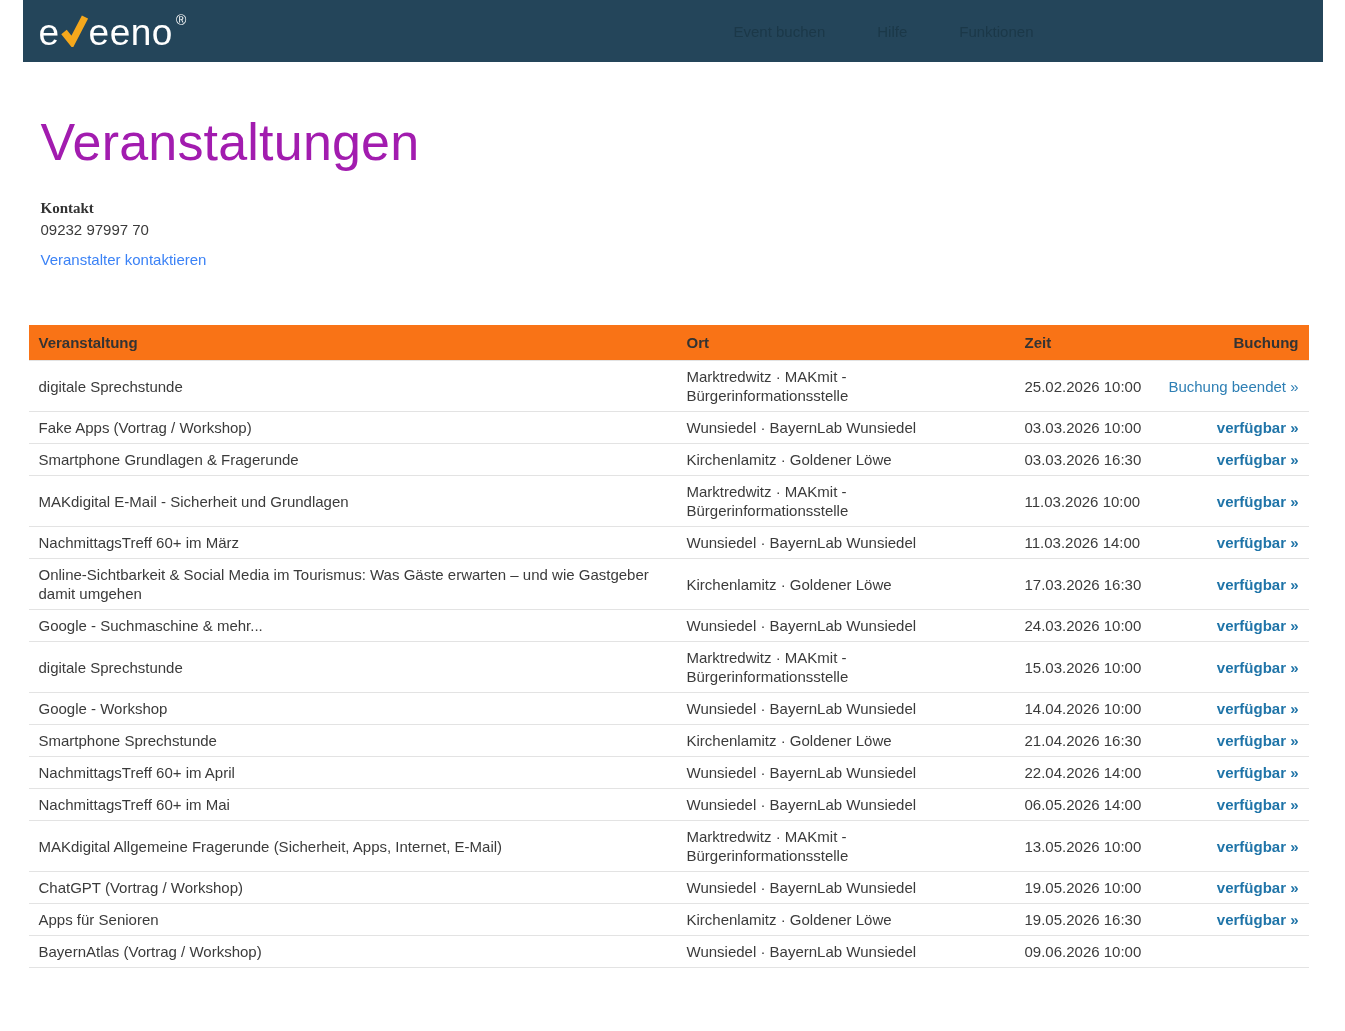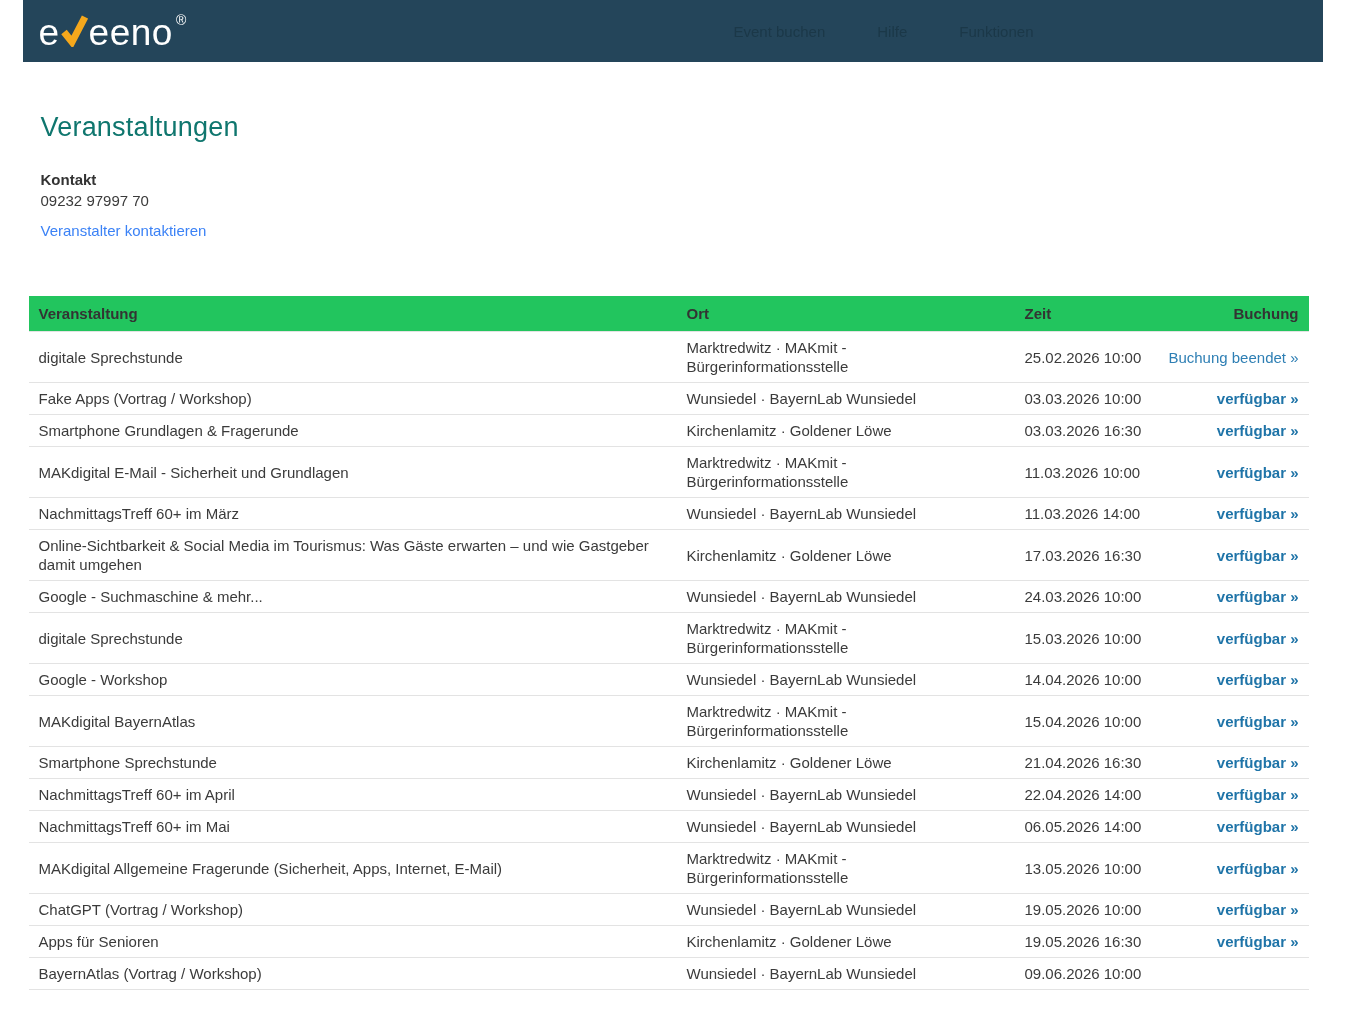--- a/index.html
+++ b/index.html
@@ -61,32 +61,32 @@
     color: #1b3848;
     font-size: 15px;
     text-decoration: none;
     white-space: nowrap;
     cursor: pointer;
   }
   
   .content { padding: 0 6px; }
   h1.page-title {
     margin: 50px 0 17px 12px;
-    font-size: 27px;
+    font-size: 52px;
     font-weight: 400;
-    color: #0f766e;
+    color: #a21caf;
     letter-spacing: 0.2px;
   }
   .contact-block {
     margin: 26px 0 0 12px;
     font-size: 15px;
     line-height: 21px;
     color: #3b3b3b;
   }
-  .contact-block .contact-heading { font-weight: 700; color: #333; }
+  .contact-block .contact-heading { font-weight: 700; color: #333; font-family: Liberation Serif, serif; }
   .contact-link {
     display: inline-block;
     margin: 11px 0 0 12px;
     font-size: 15px;
     color: #3b82f6;
     text-decoration: none;
     cursor: pointer;
   }
   
   table.events {
@@ -94,21 +94,21 @@
     width: 1280px;
     border-collapse: collapse;
     table-layout: fixed;
     font-size: 15px;
   }
   table.events col.c-event { width: 648px; }
   table.events col.c-ort   { width: 338px; }
   table.events col.c-zeit  { width: 140px; }
   table.events col.c-buch  { width: 154px; }
   table.events thead th {
-    background: #22c55e;
+    background: #f97316;
     text-align: left;
     font-weight: 700;
     color: #333;
     padding: 8px 10px;
     line-height: 19px;
   }
   table.events thead th.th-buchung { text-align: right; }
   table.events tbody td {
     border-top: 1px solid #e3e3e3;
     padding: 6px 10px;
@@ -244,28 +244,20 @@
 
   <tr>
     <td>Google - Workshop</td>
     <td>Wunsiedel · BayernLab Wunsiedel</td>
     <td>14.04.2026 10:00</td>
     <td class="cell-buchung">
       <a class="booking-link available">verfügbar »</a>
     </td>
   </tr>
 
-  <tr>
-    <td>MAKdigital BayernAtlas</td>
-    <td>Marktredwitz · MAKmit - Bürgerinformationsstelle</td>
-    <td>15.04.2026 10:00</td>
-    <td class="cell-buchung">
-      <a class="booking-link available">verfügbar »</a>
-    </td>
-  </tr>
 
   <tr>
     <td>Smartphone Sprechstunde</td>
     <td>Kirchenlamitz · Goldener Löwe</td>
     <td>21.04.2026 16:30</td>
     <td class="cell-buchung">
       <a class="booking-link available">verfügbar »</a>
     </td>
   </tr>
 

